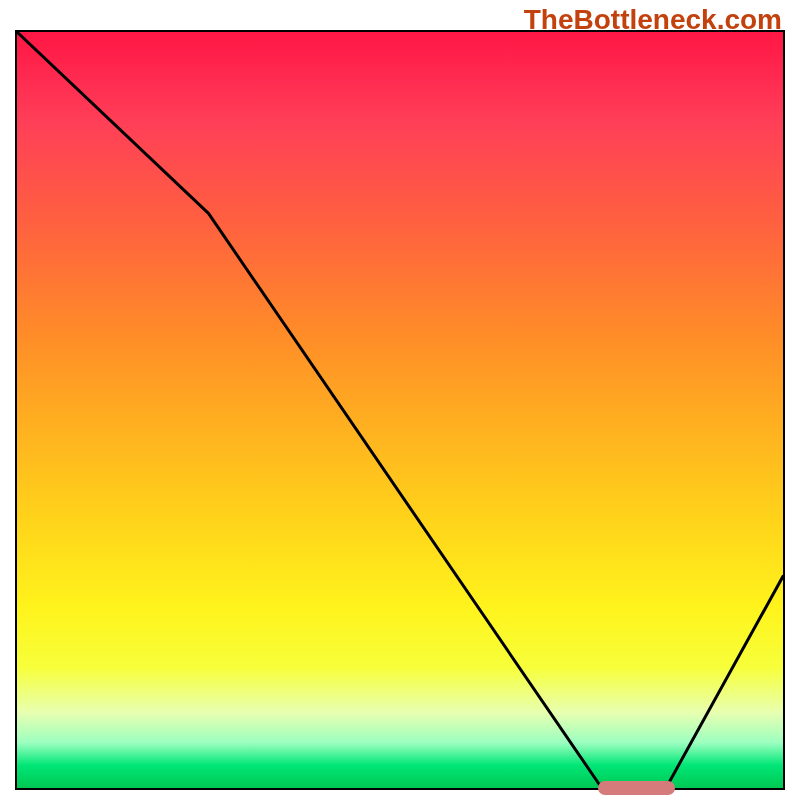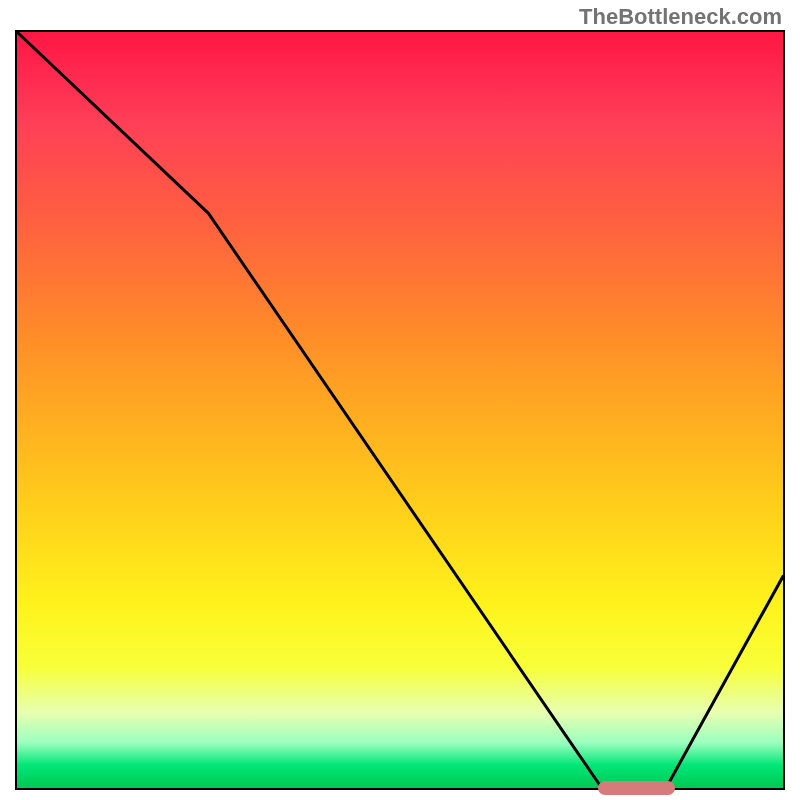--- a/index.html
+++ b/index.html
@@ -7,23 +7,23 @@
     width: 800px;
     height: 800px;
     background: #ffffff;
     font-family: Arial, sans-serif;
     position: relative;
   }
   .watermark {
     position: absolute;
     top: 4px;
     right: 18px;
-    font-size: 22px;
+    font-size: 28px;
     font-weight: bold;
-    color: #737373;
+    color: #c2410c;
     font-family: Arial, sans-serif;
   }
   .chart-frame {
     position: absolute;
     top: 30px;
     left: 15px;
     width: 770px;
     height: 760px;
     border: 2px solid #000;
   }

